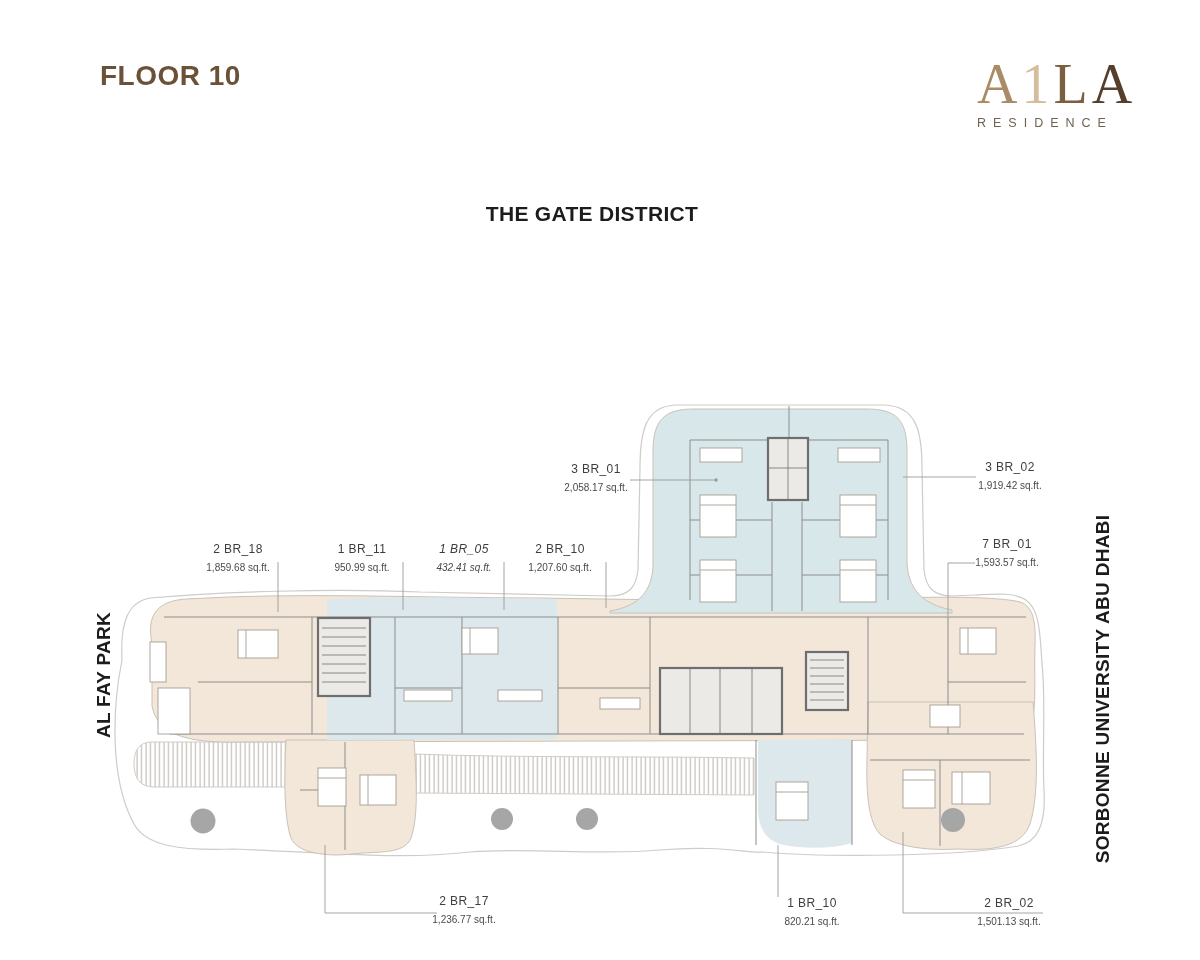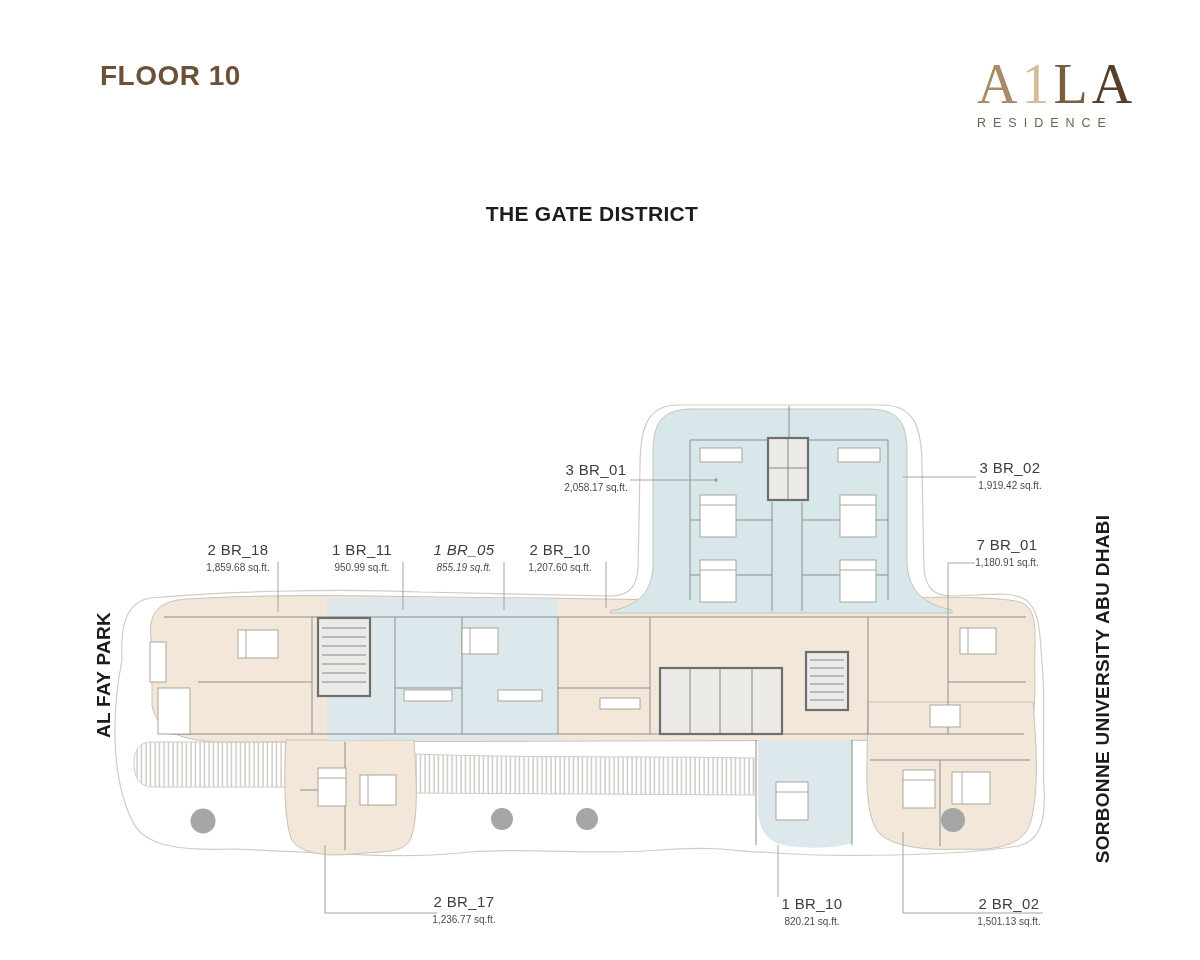--- a/index.html
+++ b/index.html
@@ -38,21 +38,21 @@
   .lm-left{left:19px;top:664px;width:170px;transform:rotate(-90deg);}
   .lm-right{left:918px;top:678px;width:370px;transform:rotate(-90deg);}
 
   .logo{position:absolute;left:945px;top:54px;width:170px;text-align:left;margin-left:32px;}
   .logo-word{font-family:"Liberation Serif",serif;font-size:56px;line-height:60px;letter-spacing:4px;}
   .logo-word .c0{color:var(--logo-a1);} .logo-word .c1{color:var(--logo-n1);}
   .logo-word .c2{color:var(--logo-l);}  .logo-word .c3{color:var(--logo-a2);}
   .logo-sub{margin-top:2px;font-size:12.5px;letter-spacing:7px;color:var(--logo-sub);}
 
   .unit-label{position:absolute;width:120px;text-align:center;color:var(--label);}
-  .unit-label .nm{font-size:15px;line-height:17px;letter-spacing:.4px;}
+  .unit-label .nm{font-size:12px;line-height:17px;letter-spacing:.4px;}
   .unit-label .ar{font-size:10px;line-height:14px;margin-top:3px;color:var(--label-sub);}
   .u-3br01{left:536px;top:461px;}
   .u-3br02{left:950px;top:459px;}
   .u-2br18{left:178px;top:541px;}
   .u-1br11{left:302px;top:541px;}
   .u-1br05{left:404px;top:541px;font-style:italic;}
   .u-2br10{left:500px;top:541px;}
   .u-2br01{left:947px;top:536px;}
   .u-2br17{left:404px;top:893px;}
   .u-1br10{left:752px;top:895px;}
@@ -261,29 +261,29 @@
   <div class="unit-label u-2br18">
     <div class="nm">2 BR_18</div>
     <div class="ar">1,859.68 sq.ft.</div>
   </div>
   <div class="unit-label u-1br11">
     <div class="nm">1 BR_11</div>
     <div class="ar">950.99 sq.ft.</div>
   </div>
   <div class="unit-label u-1br05">
     <div class="nm">1 BR_05</div>
-    <div class="ar">855.19 sq.ft.</div>
+    <div class="ar">432.41 sq.ft.</div>
   </div>
   <div class="unit-label u-2br10">
     <div class="nm">2 BR_10</div>
     <div class="ar">1,207.60 sq.ft.</div>
   </div>
   <div class="unit-label u-2br01">
     <div class="nm">7 BR_01</div>
-    <div class="ar">1,180.91 sq.ft.</div>
+    <div class="ar">1,593.57 sq.ft.</div>
   </div>
   <div class="unit-label u-2br17">
     <div class="nm">2 BR_17</div>
     <div class="ar">1,236.77 sq.ft.</div>
   </div>
   <div class="unit-label u-1br10">
     <div class="nm">1 BR_10</div>
     <div class="ar">820.21 sq.ft.</div>
   </div>
   <div class="unit-label u-2br02">

